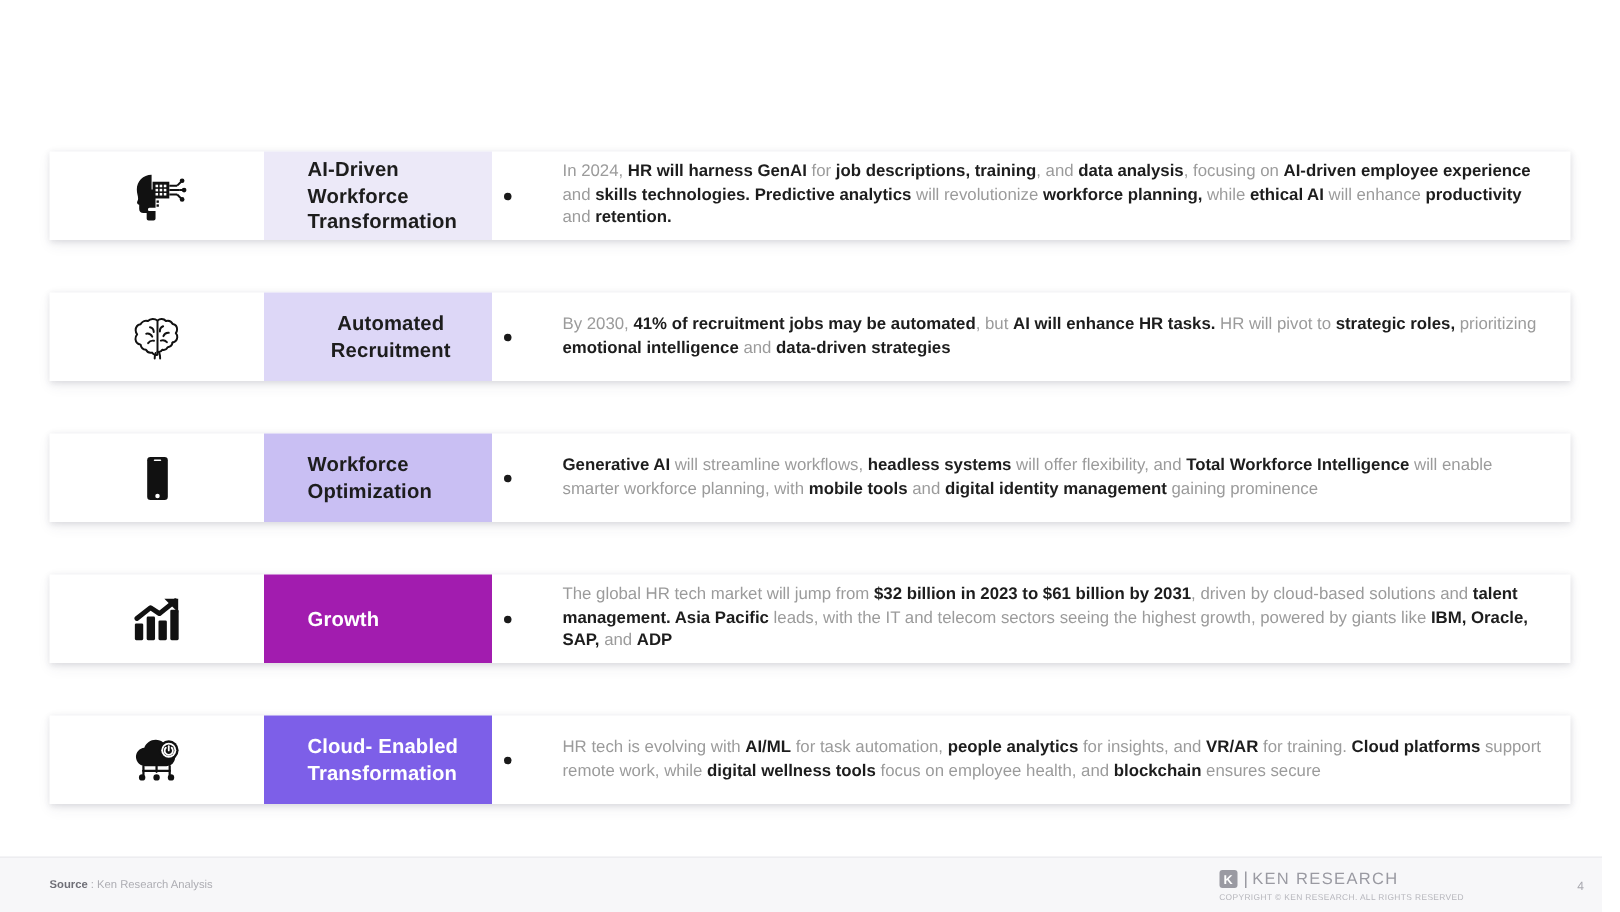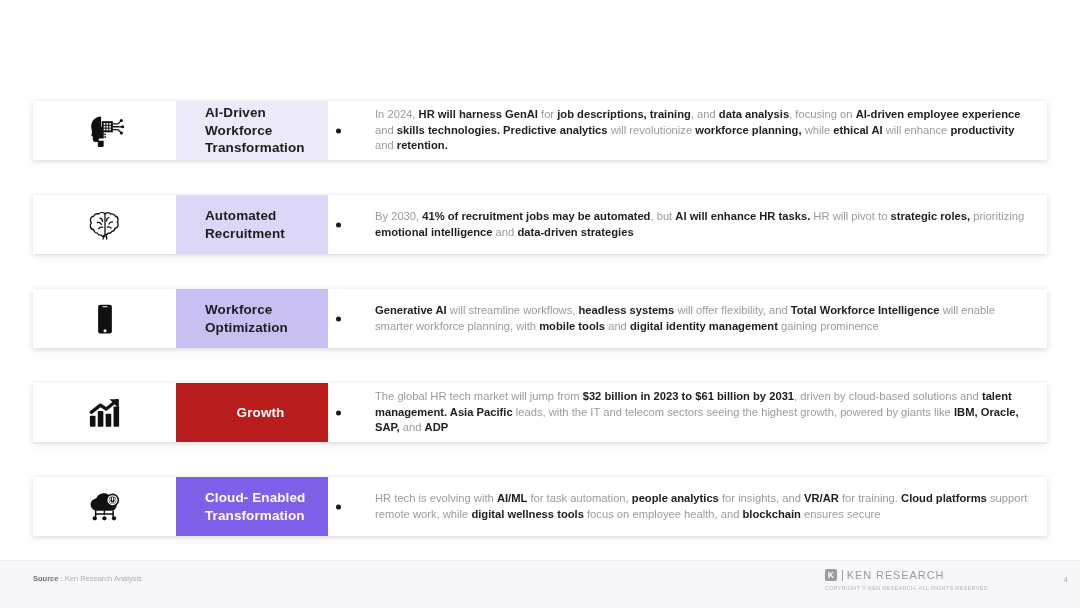--- a/index.html
+++ b/index.html
@@ -113,23 +113,23 @@
     font-size: 11.2px;
     line-height: 1.42;
     color: #9b9b9b;
   }
   .row-body-text b { color: #1d1d1d; font-weight: bold; }
 
   
   .footer {
     position: absolute;
     left: 0;
-    right: 0;
+    right: 12px;
     bottom: 0;
-    height: 48px;
+    height: 37px;
     background: #f7f7f9;
     border-top: 1px solid #ededf0;
     margin-top: 47px;
   }
   .source {
     position: absolute;
     left: 33px;
     top: 13px;
     font-size: 7.5px;
     color: #adadb3;
@@ -241,21 +241,21 @@
       <g fill="none" stroke="#111" stroke-width="2.1" stroke-linecap="round" stroke-linejoin="round">
         <path d="M32 14c-3-2.6-7.6-2.4-10.2.4-3.2-.9-6.5.6-7.9 3.5-3 .6-5.2 3.3-5.2 6.4 0 1.6.6 3.1 1.6 4.3-1.3 1.4-2 3.2-1.8 5.1.3 3 2.6 5.4 5.5 5.9.4 2.9 2.7 5.2 5.7 5.5 1.2 2.3 3.8 3.6 6.4 3 1.2 2 3.6 3 5.9 2.4V14z"></path>
         <path d="M32 14c2.6-2.3 6.6-2.2 9 .4 2.9-.8 5.9.5 7.2 3.2 2.7.5 4.7 3 4.7 5.8 0 1.5-.5 2.8-1.4 3.9 1.2 1.3 1.8 2.9 1.6 4.6-.3 2.7-2.3 4.9-5 5.4"></path>
         <path d="M48 37.3c-.3 2.6-2.4 4.7-5.1 5-1.1 2.1-3.5 3.3-5.8 2.7-1 1.8-3.2 2.7-5.1 2.2"></path>
         <path d="M24 21c2.4.6 4 2.7 4 5.2M20 28c2.6-.5 5.2.8 6.4 3.1M22 38c1.4-2 3.9-3 6.3-2.5M38 20c-2.2.9-3.6 3.1-3.4 5.5M44 27c-2.5-.2-4.8 1.3-5.7 3.6M42 37c-1.6-1.8-4.2-2.5-6.4-1.7"></path>
         <path d="M30 48.5c-.8 2.4-1 4-1 6M34 48.5c.6 2 .8 3.6.8 6"></path>
       </g>
     </svg>
         </div>
         <div class="row-label" style="background: rgb(221, 215, 247);">
-          <div class="row-label-text" style="color: rgb(29, 29, 29);">Automated Recruitment</div>
+          <div class="row-label-text" style="color: rgb(29, 29, 29); text-align: center;">Automated Recruitment</div>
         </div>
         <div class="row-body">
           <span class="bullet-dot"></span>
           <div class="row-body-text"><span>By 2030, </span><b>41% of recruitment jobs may be automated</b><span>, but </span><b>AI will enhance HR tasks.</b><span> HR will pivot to </span><b>strategic roles,</b><span> prioritizing </span><b>emotional intelligence</b><span> and </span><b>data-driven strategies</b></div>
         </div>
       </div>
       <div class="row">
         <div class="row-icon">
           <svg width="40" height="40" viewBox="0 0 64 64" aria-hidden="true">
       <rect x="21" y="9" width="22" height="46" rx="3.5" fill="#111"></rect>
@@ -278,21 +278,21 @@
       <g fill="#111">
         <rect x="9" y="36" width="8.5" height="17" rx="1.4"></rect>
         <rect x="21" y="29" width="8.5" height="24" rx="1.4"></rect>
         <rect x="33" y="33" width="8.5" height="20" rx="1.4"></rect>
         <rect x="45" y="22" width="8.5" height="31" rx="1.4"></rect>
       </g>
       <path d="M11 31L25 20l9 6 16-13" fill="none" stroke="#111" stroke-width="5" stroke-linecap="round" stroke-linejoin="round"></path>
       <path d="M39 11h14v14z" fill="#111"></path>
     </svg>
         </div>
-        <div class="row-label" style="background: #b91c1c; justify-content: center;">
+        <div class="row-label" style="background: #a21caf;">
           <div class="row-label-text" style="color: rgb(255, 255, 255);">Growth</div>
         </div>
         <div class="row-body">
           <span class="bullet-dot"></span>
           <div class="row-body-text"><span>The global HR tech market will jump from </span><b>$32 billion in 2023 to $61 billion by 2031</b><span>, driven by cloud-based solutions and </span><b>talent management. Asia Pacific</b><span> leads, with the IT and telecom sectors seeing the highest growth, powered by giants like </span><b>IBM, Oracle, SAP,</b><span> and </span><b>ADP</b></div>
         </div>
       </div>
       <div class="row">
         <div class="row-icon">
           <svg width="44" height="40" viewBox="0 0 64 64" aria-hidden="true">

